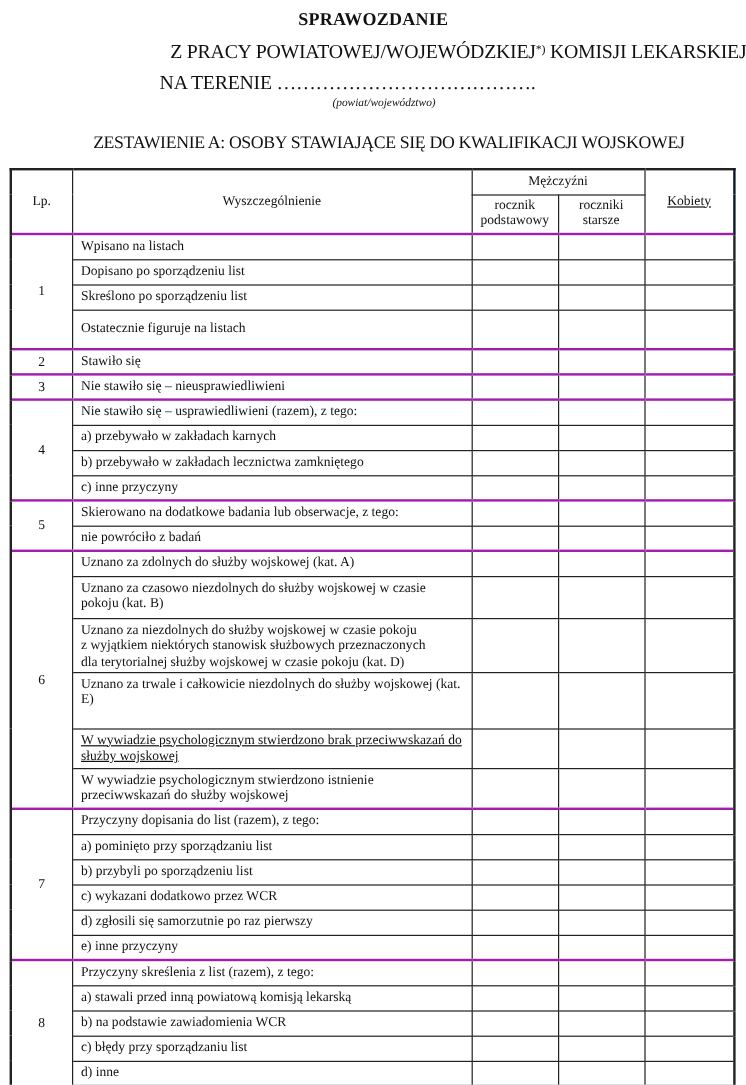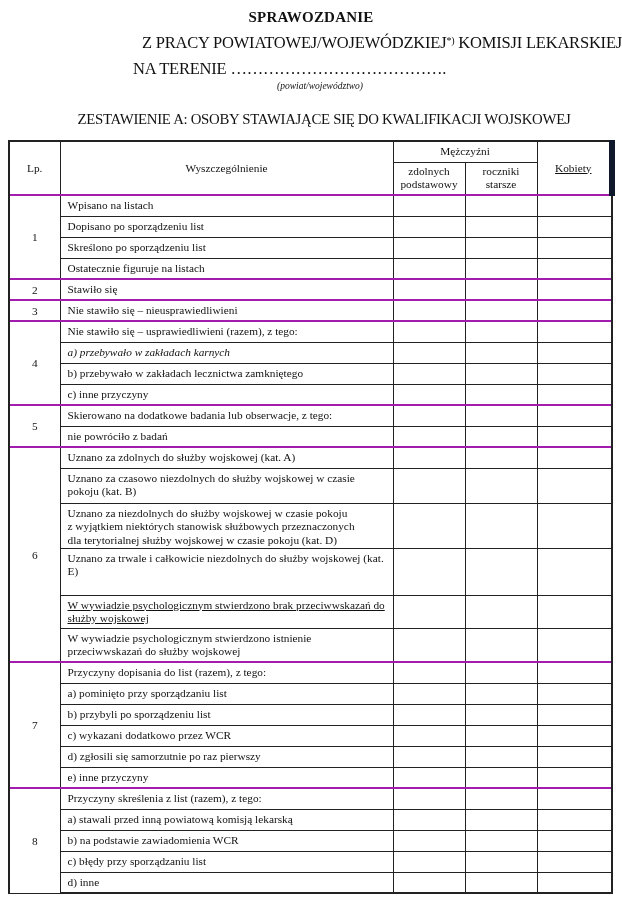--- a/index.html
+++ b/index.html
@@ -40,21 +40,21 @@
     .c-n1 { width: 72px; }
     .c-n2 { width: 72px; }
     .c-k { width: 75px; }
     td.lp { text-align: center; border-left: 2px solid #222; }
     td.desc { padding: 0 5px 0 7px; line-height: 13.5px; text-align: left; }
     tr.top td { border-top: 2px solid #a21caf; }
     td.k { border-right: 2px solid #222; }
     tr.last td { border-bottom: 2px solid #222; }
     thead tr:first-child th { border-top: 2px solid #222; }
     thead th.first { border-left: 2px solid #222; }
-    thead th.lastc { border-right: 6px solid #0f172a; text-decoration: underline; }
+    thead th.lastc { border-right: 2px solid #0f172a; text-decoration: underline; }
   </style>
 </head>
 <body>
 
 <div class="title">SPRAWOZDANIE</div>
 <div class="subtitle"><span>Z PRACY POWIATOWEJ/WOJEWÓDZKIEJ</span><span class="ast">*)</span><span> KOMISJI LEKARSKIEJ</span></div>
 <div class="terenie">NA TERENIE ………………………………….</div>
 <div class="hint">(powiat/województwo)</div>
 <div class="section">ZESTAWIENIE A: OSOBY STAWIAJĄCE SIĘ DO KWALIFIKACJI WOJSKOWEJ</div>
 
@@ -67,21 +67,21 @@
       <col class="c-k">
   </colgroup>
   <thead>
     <tr style="height:21px;">
       <th rowspan="2" class="first">Lp.</th>
       <th rowspan="2">Wyszczególnienie</th>
       <th colspan="2">Mężczyźni</th>
       <th rowspan="2" class="lastc">Kobiety</th>
     </tr>
     <tr style="height:33px;">
-      <th><span>zdolnych</span><br><span>podstawowy</span></th>
+      <th><span>rocznik</span><br><span>podstawowy</span></th>
       <th><span>roczniki</span><br><span>starsze</span></th>
     </tr>
   </thead>
   <tbody id="tbody">
       <tr class="top" style="height: 21px;">
         <td class="lp" rowspan="4">1</td>
         <td class="desc" style="white-space: pre-line; vertical-align: middle;">Wpisano na listach</td>
         <td></td>
         <td></td>
         <td class="k"></td>
@@ -91,21 +91,21 @@
         <td></td>
         <td></td>
         <td class="k"></td>
       </tr>
       <tr style="height: 21px;">
         <td class="desc" style="white-space: pre-line; vertical-align: middle;">Skreślono po sporządzeniu list</td>
         <td></td>
         <td></td>
         <td class="k"></td>
       </tr>
-      <tr style="height: 21px; margin-top: 44px;">
+      <tr style="height: 33px; margin-top: 44px;">
         <td class="desc" style="white-space: pre-line; vertical-align: middle;">Ostatecznie figuruje na listach</td>
         <td></td>
         <td></td>
         <td class="k"></td>
       </tr>
       <tr class="top" style="height: 21px;">
         <td class="lp" rowspan="1">2</td>
         <td class="desc" style="white-space: pre-line; vertical-align: middle;">Stawiło się</td>
         <td></td>
         <td></td>
@@ -119,21 +119,21 @@
         <td class="k"></td>
       </tr>
       <tr class="top" style="height: 21px;">
         <td class="lp" rowspan="4">4</td>
         <td class="desc" style="white-space: pre-line; vertical-align: middle;">Nie stawiło się – usprawiedliwieni (razem), z tego:</td>
         <td></td>
         <td></td>
         <td class="k"></td>
       </tr>
       <tr style="height: 21px;">
-        <td class="desc" style="white-space: pre-line; vertical-align: middle; font-style: italic;">a) przebywało w zakładach karnych</td>
+        <td class="desc" style="white-space: pre-line; vertical-align: middle;">a) przebywało w zakładach karnych</td>
         <td></td>
         <td></td>
         <td class="k"></td>
       </tr>
       <tr style="height: 21px;">
         <td class="desc" style="white-space: pre-line; vertical-align: middle;">b) przebywało w zakładach lecznictwa zamkniętego</td>
         <td></td>
         <td></td>
         <td class="k"></td>
       </tr>

